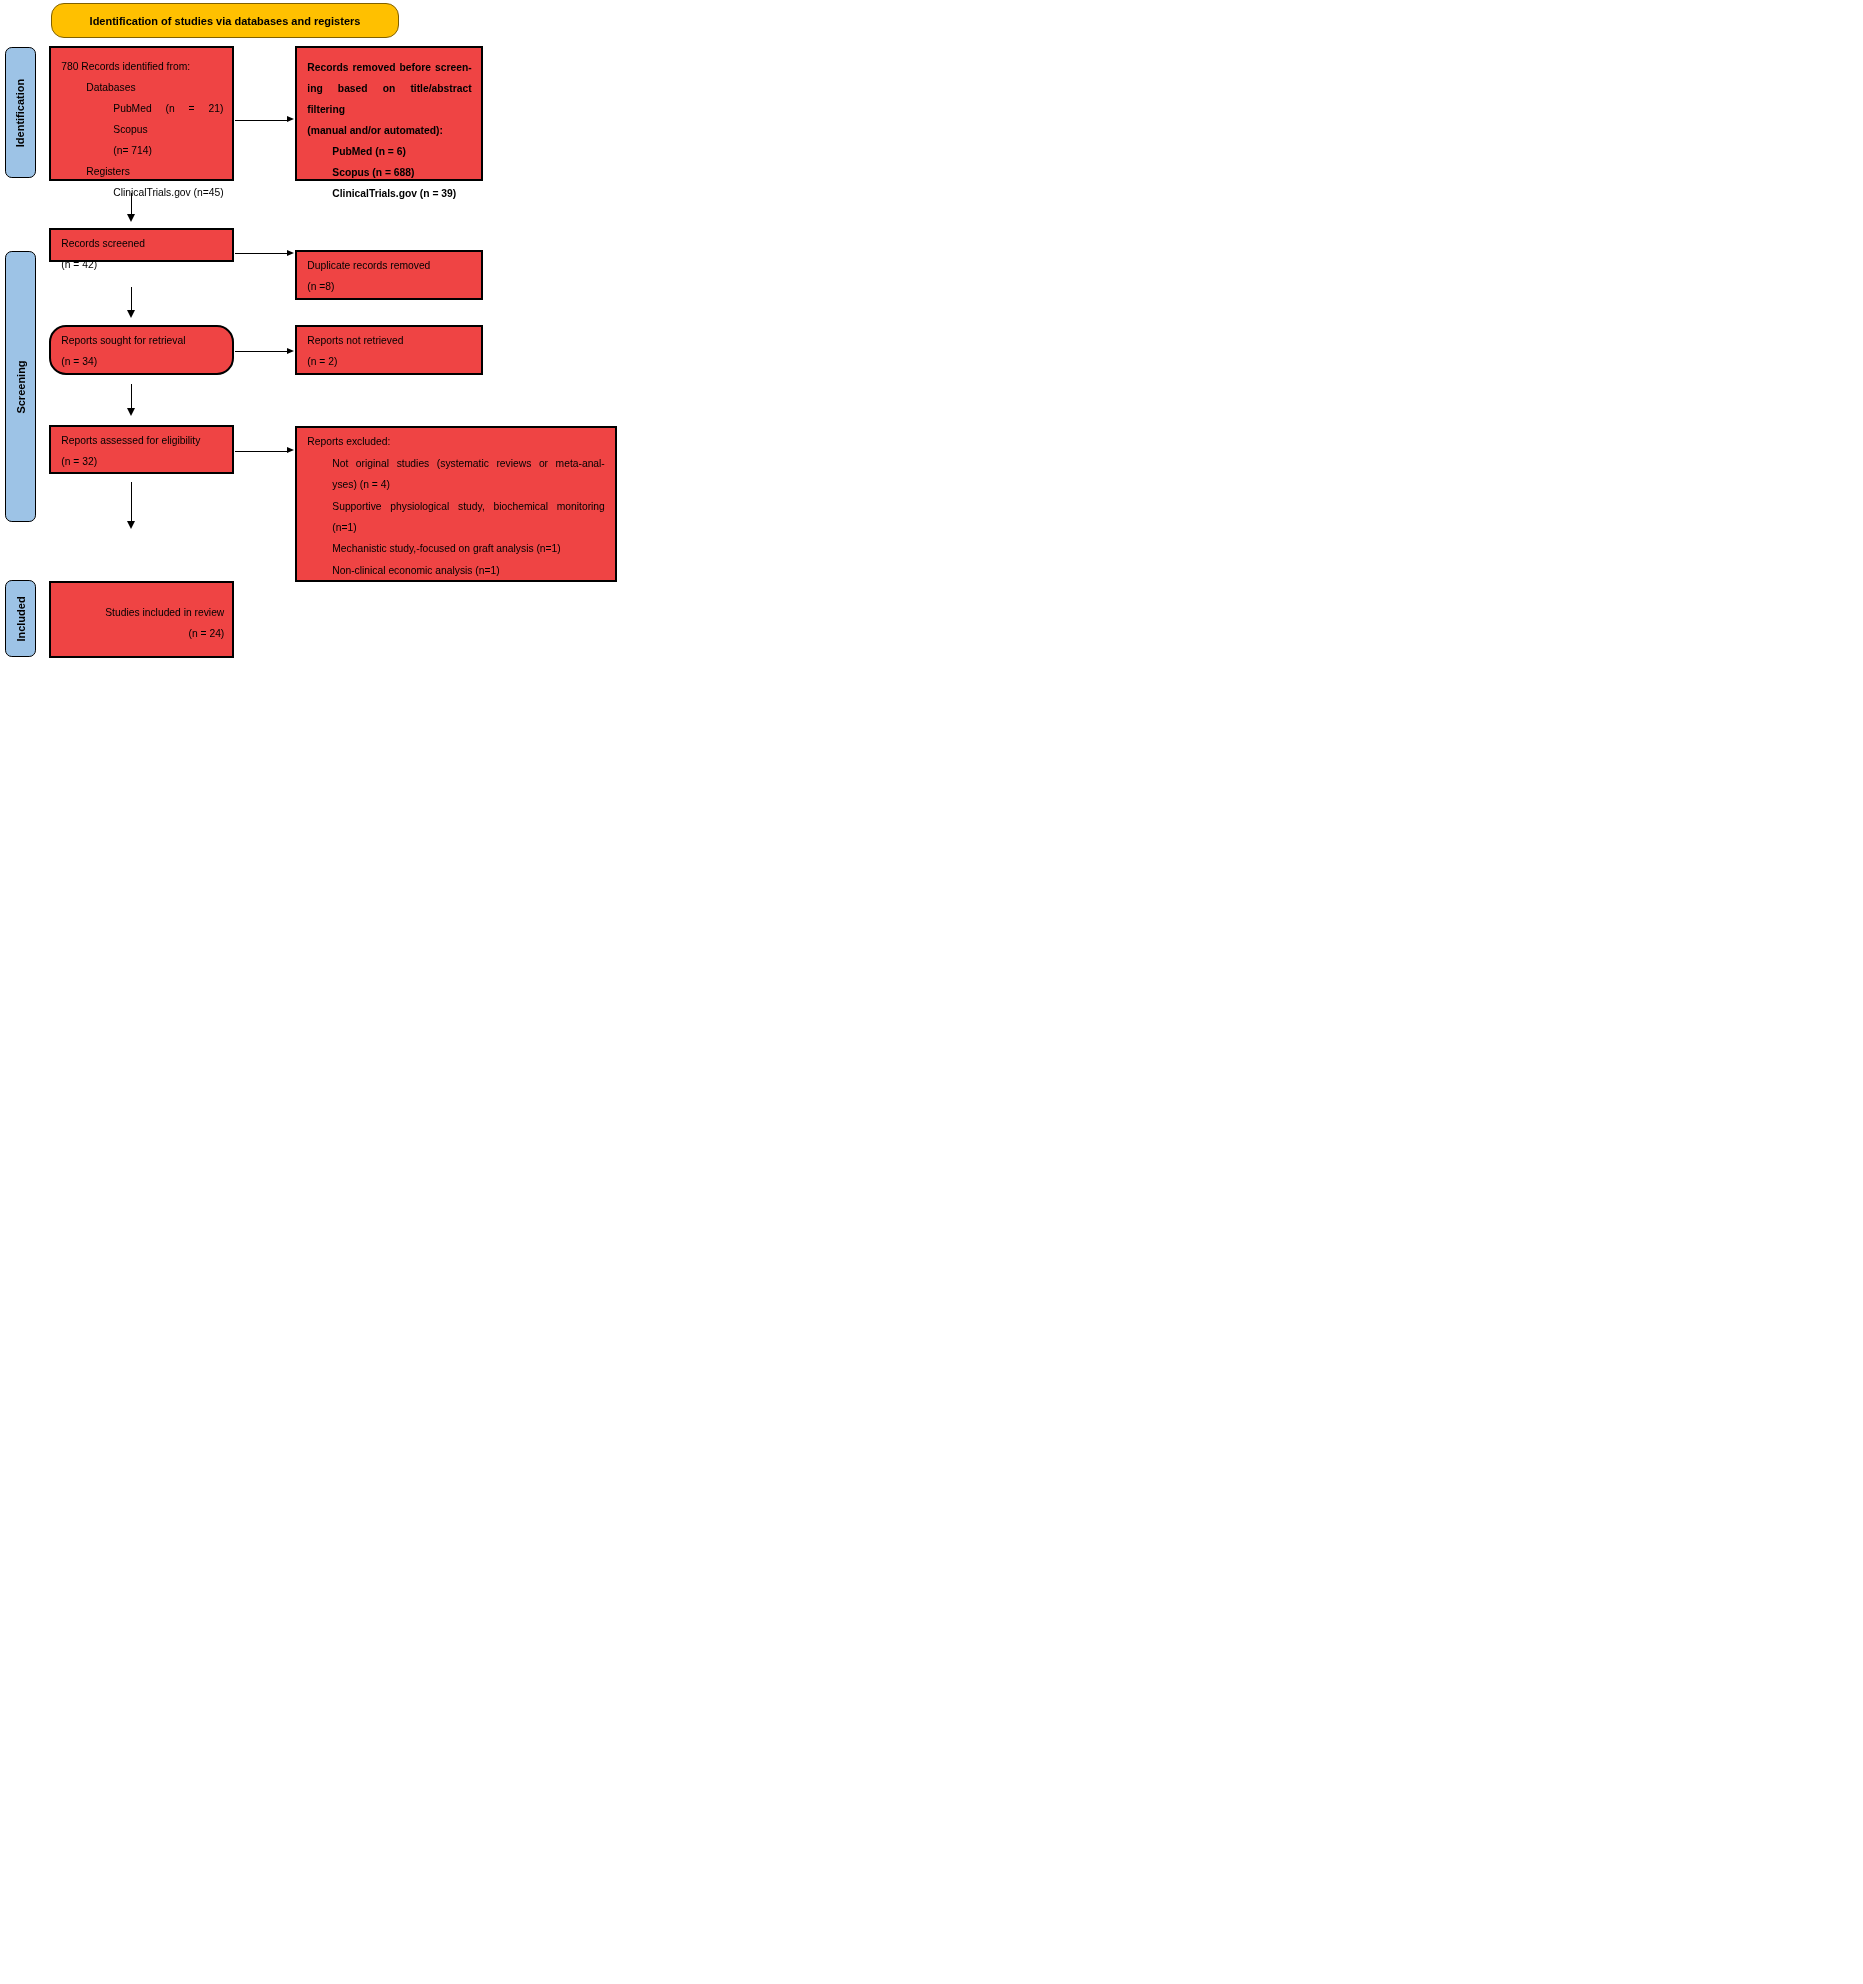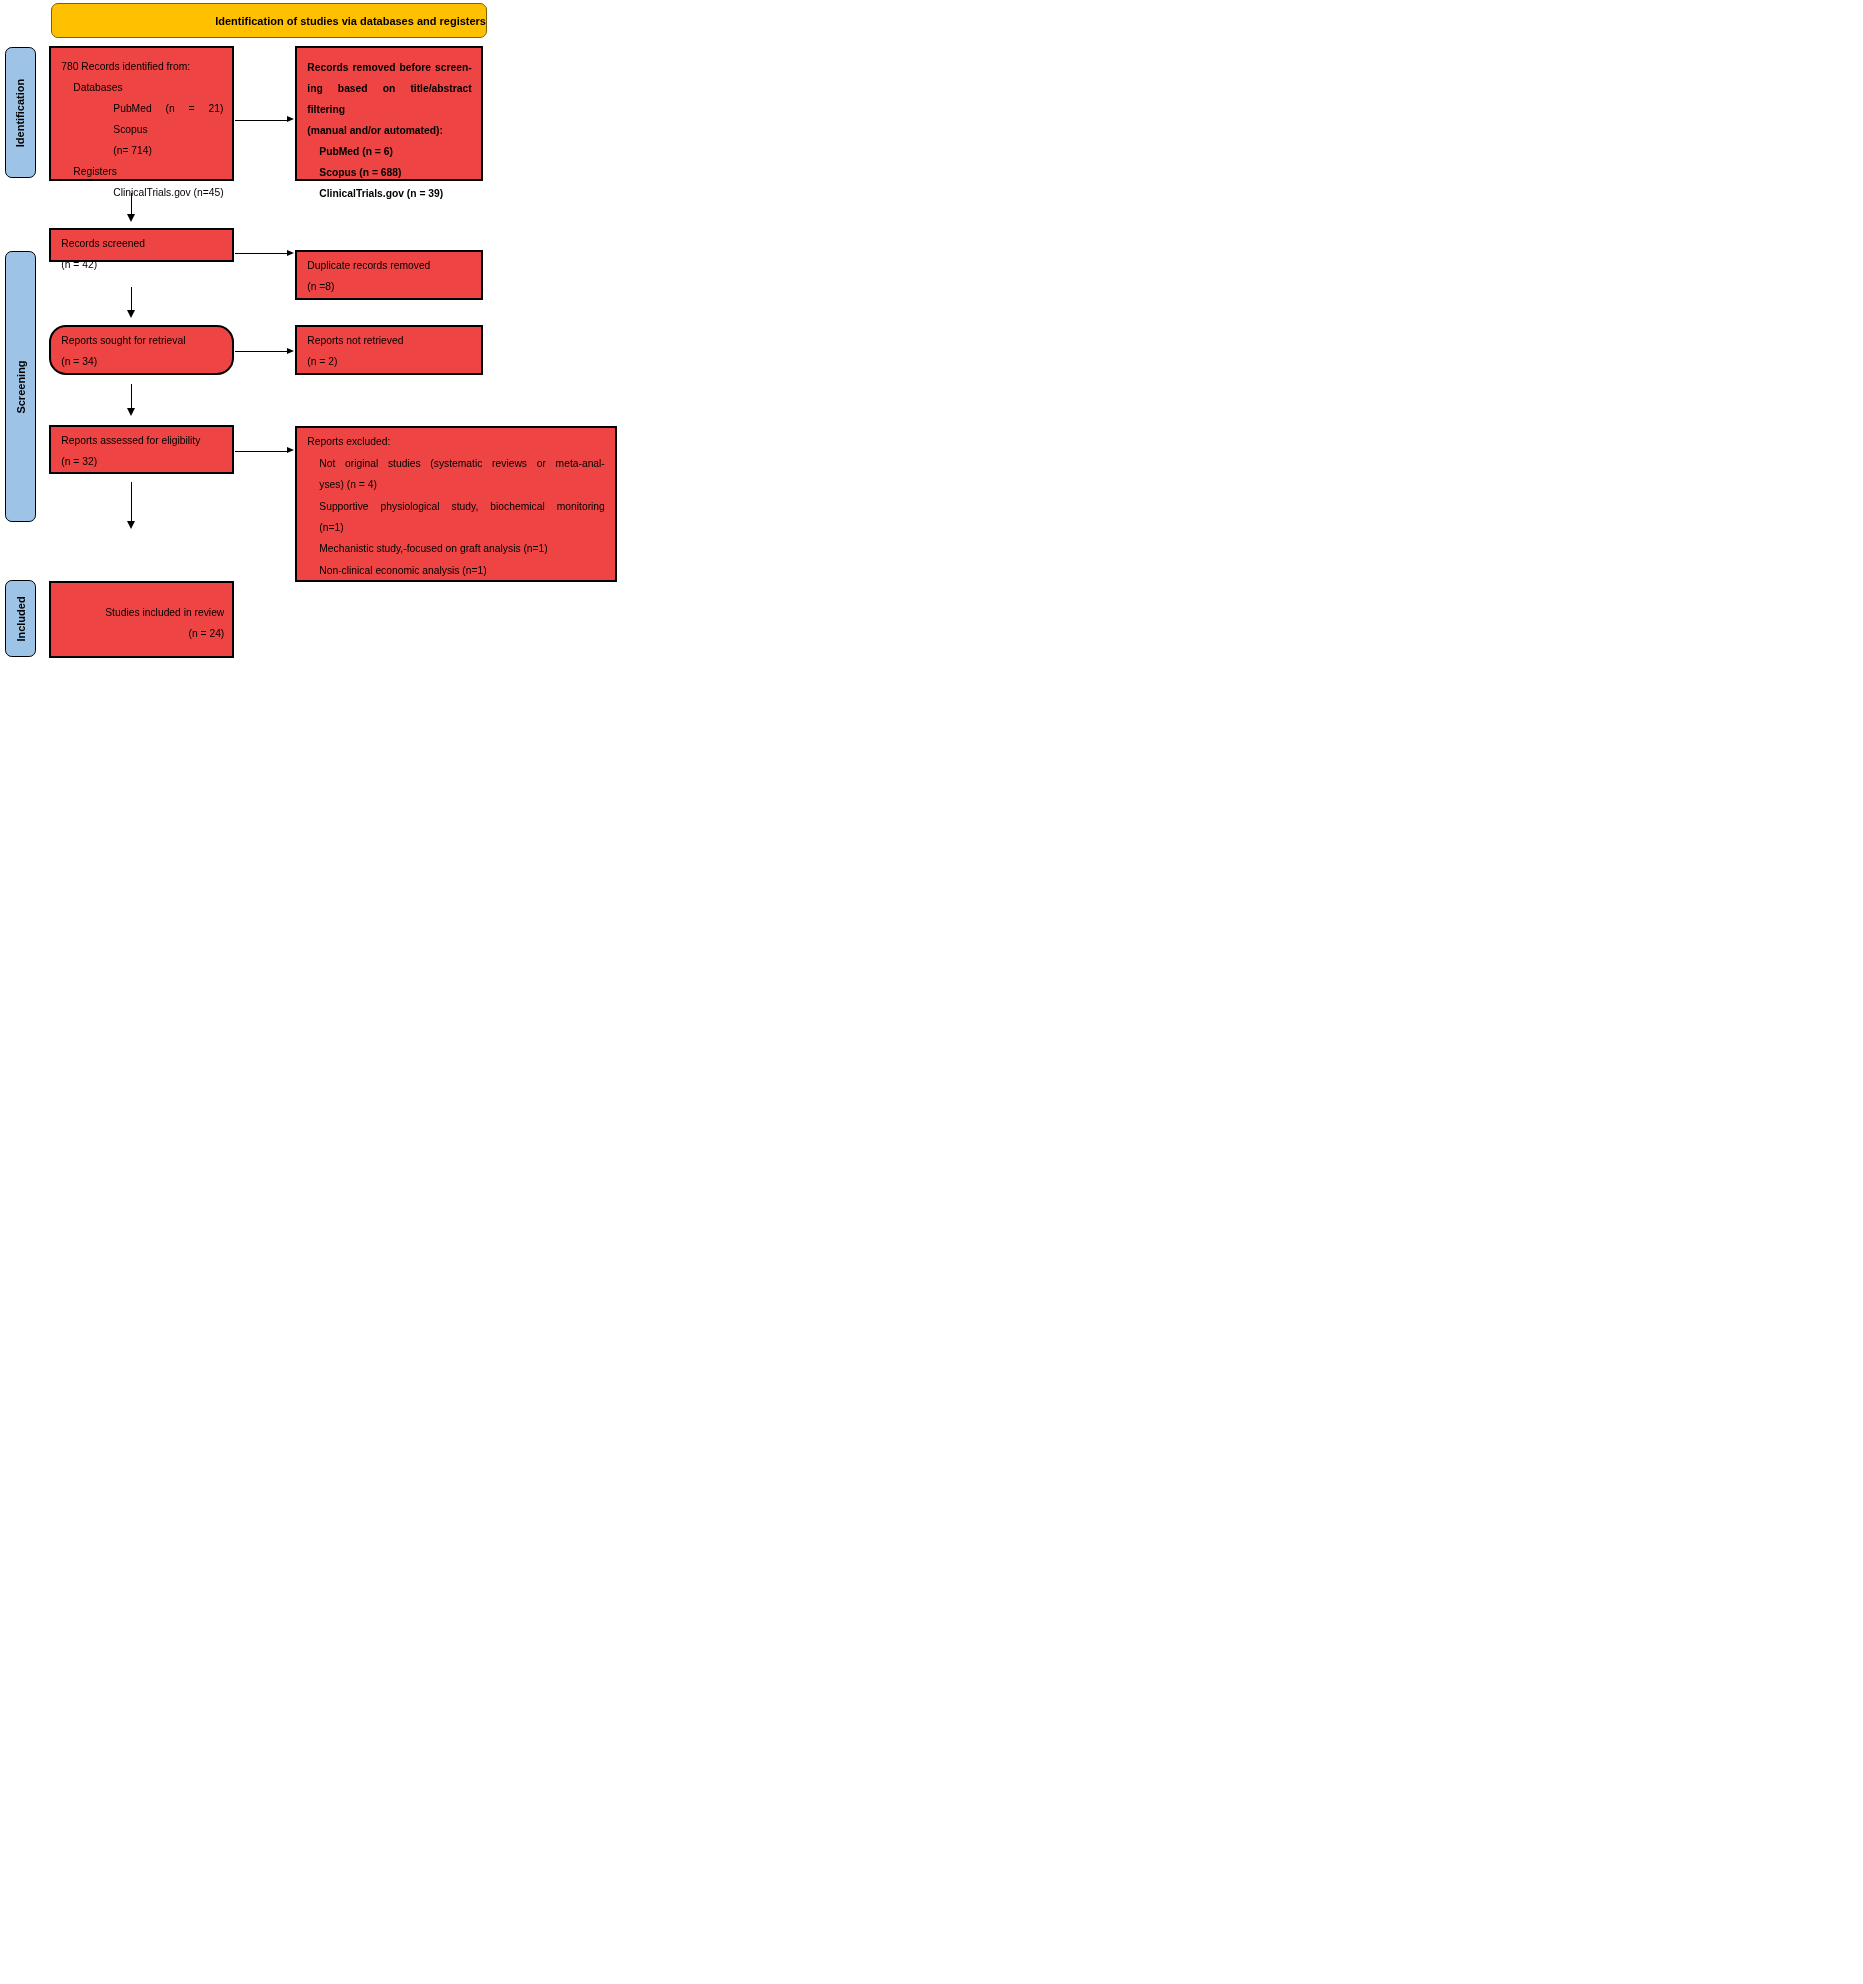--- a/index.html
+++ b/index.html
@@ -10,25 +10,25 @@
     width: 621px;
     height: 662px;
     background: #fff;
     overflow: hidden;
   }
 
   
   .banner {
     position: absolute;
     left: 51px; top: 3px;
-    width: 436px; height: 35px;
+    width: 348px; height: 35px;
     background: #FFC000;
     border: 1.3px solid #7F6000;
-    border-radius: 7px;
-    display: flex; align-items: center; justify-content: flex-end;
+    border-radius: 13px;
+    display: flex; align-items: center; justify-content: center;
     font-weight: bold; font-size: 11px;
   }
 
   
   .sidebar {
     position: absolute;
     left: 5.1px; width: 31px;
     background: #9DC3E6;
     border: 1.7px solid #000;
     border-radius: 6.8px;
@@ -45,21 +45,21 @@
 
   
   .fbox {
     position: absolute;
     background: #ef4444;
     border: 2.1px solid #000;
     font-size: 10.3px;
     line-height: 21px;
   }
   .fbox .ln { padding-right: 3.4px; }
-  .ind1 { margin-left: 12px; }
+  .ind1 { margin-left: 25px; }
   .ind2 { margin-left: 52px; }
   .jst  { text-align: justify; text-align-last: justify; }
 
   #box-identified       { left: 49px; top: 46px;  width: 185px; height: 135px; padding: 8.1px 4.3px 0 10.3px; }
   #box-removed          { left: 295px; top: 46px;  width: 188px; height: 135px; padding: 9.4px 6px 0 10.3px; line-height: 21px; font-weight: bold; }
   #box-screened         { left: 49px; top: 228px;  width: 185px; height: 34px; padding: 2.6px 4.3px 0 10.3px; }
   #box-duplicates       { left: 295px; top: 228px;  width: 188px; height: 50px; padding: 2.6px 4.3px 0 10.3px; margin-top: 22px; }
   #box-sought           { left: 49px; top: 325px;  width: 185px; height: 50px; padding: 3.4px 4.3px 0 10.3px; border-radius: 17px; }
   #box-not-retrieved    { left: 295px; top: 325px;  width: 188px; height: 50px; padding: 3.4px 4.3px 0 10.3px; }
   #box-assessed         { left: 49px; top: 425px;  width: 185px; height: 49px; padding: 3.4px 4.3px 0 10.3px; }

